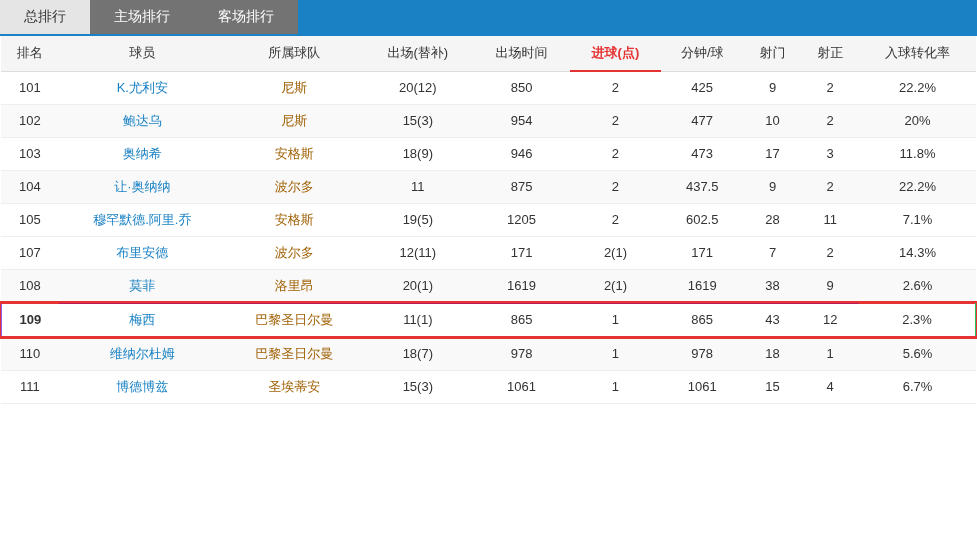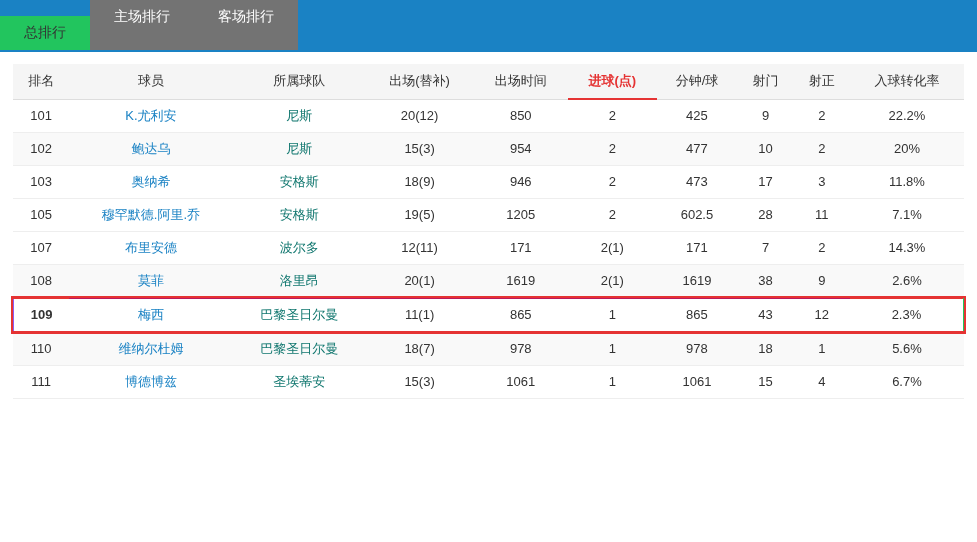--- a/index.html
+++ b/index.html
@@ -17,27 +17,26 @@
       border-bottom: 2px solid #1a82c4;
     }
     .tab {
       padding: 8px 24px;
       cursor: pointer;
       color: #fff;
       font-size: 14px;
       background: #737373;
     }
     .tab.active {
-      background: #22c55e;
+      background: #e5e5e5;
       color: #333;
-      margin-top: 16px;
     }
 
     .table-container {
-      padding: 12px;
+      padding: 0;
     }
 
     table {
       width: 100%;
       border-collapse: collapse;
     }
 
     thead tr {
       background: #f5f5f5;
     }
@@ -74,21 +73,21 @@
     tr.odd {
       background: #f9f9f9;
     }
 
     td.player-name {
       color: #1a82c4;
       cursor: pointer;
     }
 
     td.team-name {
-      color: #0f766e;
+      color: #a16207;
       cursor: pointer;
     }
 
     tr.highlighted-row td {
       background: #fff;
     }
 
     tr.highlighted-row {
       outline: 2px solid #e53333;
       position: relative;
@@ -170,20 +169,32 @@
           <td class="player-name">奥纳希</td>
           <td class="team-name">安格斯</td>
           <td>18(9)</td>
           <td>946</td>
           <td>2</td>
           <td>473</td>
           <td>17</td>
           <td>3</td>
           <td>11.8%</td>
         </tr>
+        <tr class="odd">
+          <td>104</td>
+          <td class="player-name">让·奥纳纳</td>
+          <td class="team-name">波尔多</td>
+          <td>11</td>
+          <td>875</td>
+          <td>2</td>
+          <td>437.5</td>
+          <td>9</td>
+          <td>2</td>
+          <td>22.2%</td>
+        </tr>
         <tr class="even">
           <td>105</td>
           <td class="player-name">穆罕默德.阿里.乔</td>
           <td class="team-name">安格斯</td>
           <td>19(5)</td>
           <td>1205</td>
           <td>2</td>
           <td>602.5</td>
           <td>28</td>
           <td>11</td>

